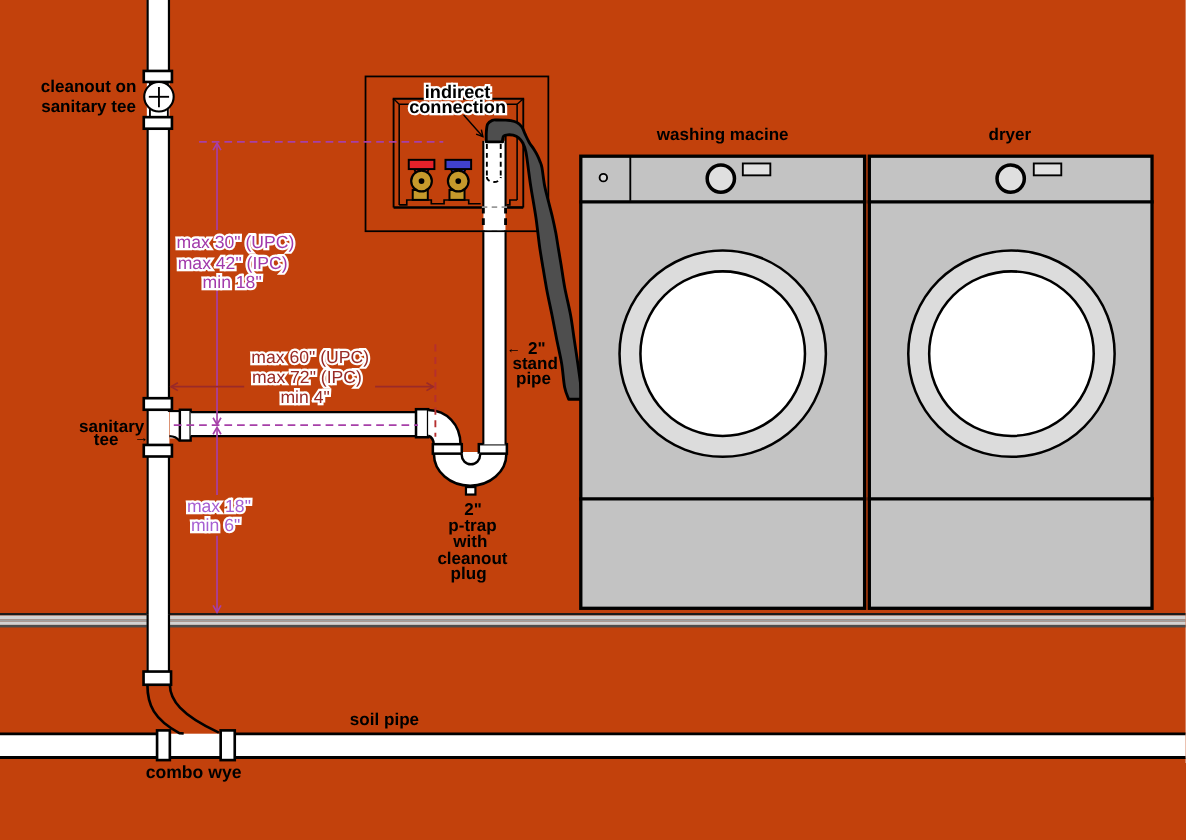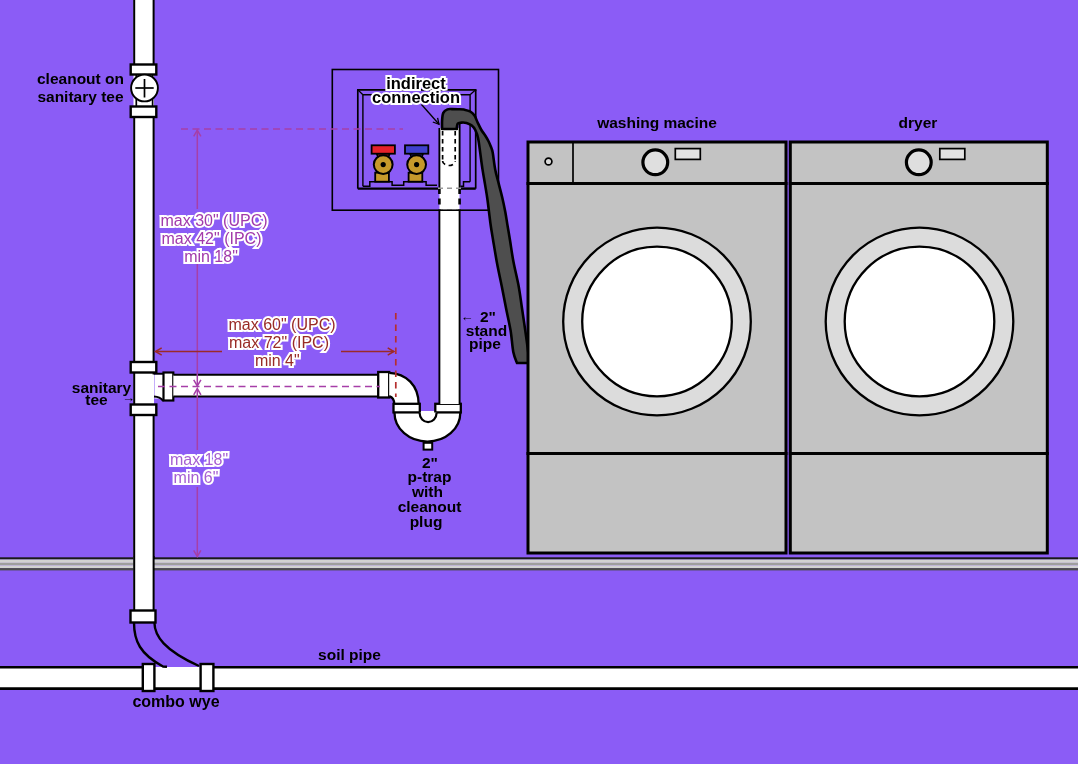--- a/index.html
+++ b/index.html
@@ -1,16 +1,16 @@
 <!DOCTYPE html>
 <html><head>
 <meta charset="utf-8">
 <style>
   html,body{margin:0;padding:0;background:#fff;}
-  #page{position:relative;width:1078px;height:764px;overflow:hidden;background:#8b5cf6;
+  #page{position:relative;width:1078px;height:764px;overflow:hidden;background:#c2410c;
         font-family:"Liberation Sans",sans-serif;}
   svg{position:absolute;left:0;top:0;}
   text{font-family:"Liberation Sans",sans-serif;}
   .lbl{font-weight:bold;fill:#000;}
   .halo{stroke:#fff;stroke-width:4px;paint-order:stroke;}
 </style>
 </head>
 <body>
 <div id="page">
 <svg width="1078" height="764" viewBox="0 0 1078 764">

